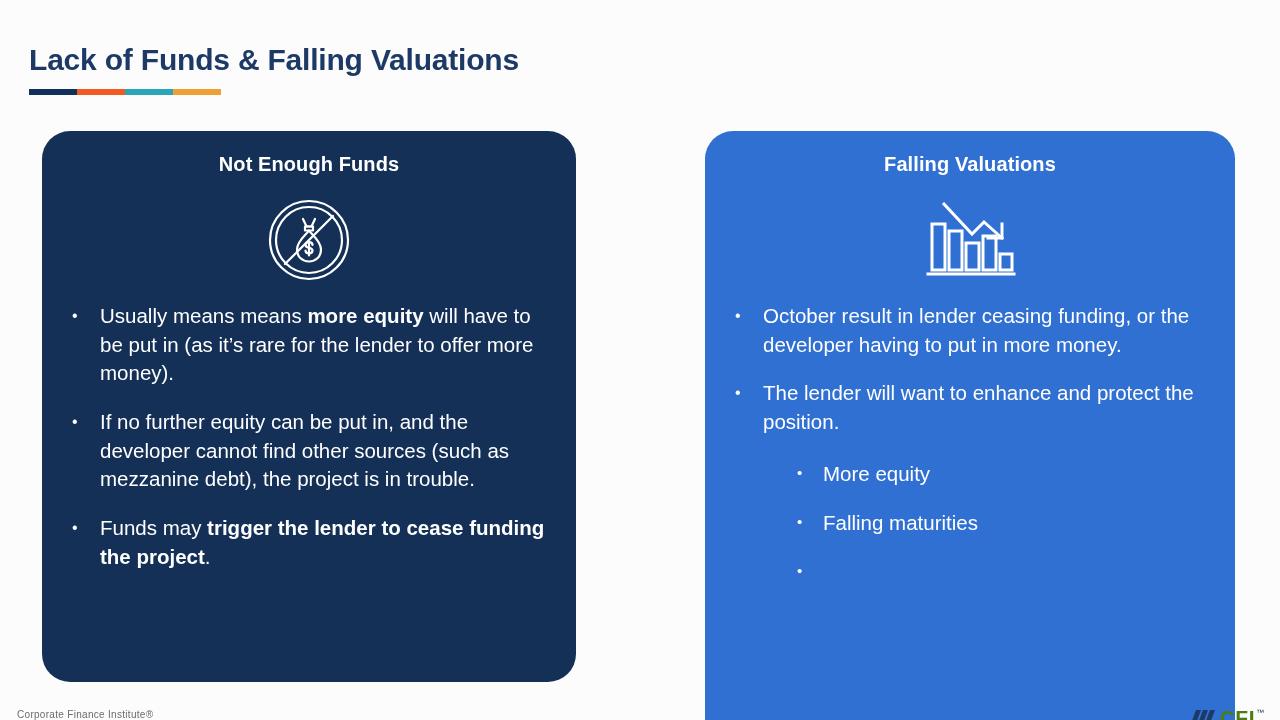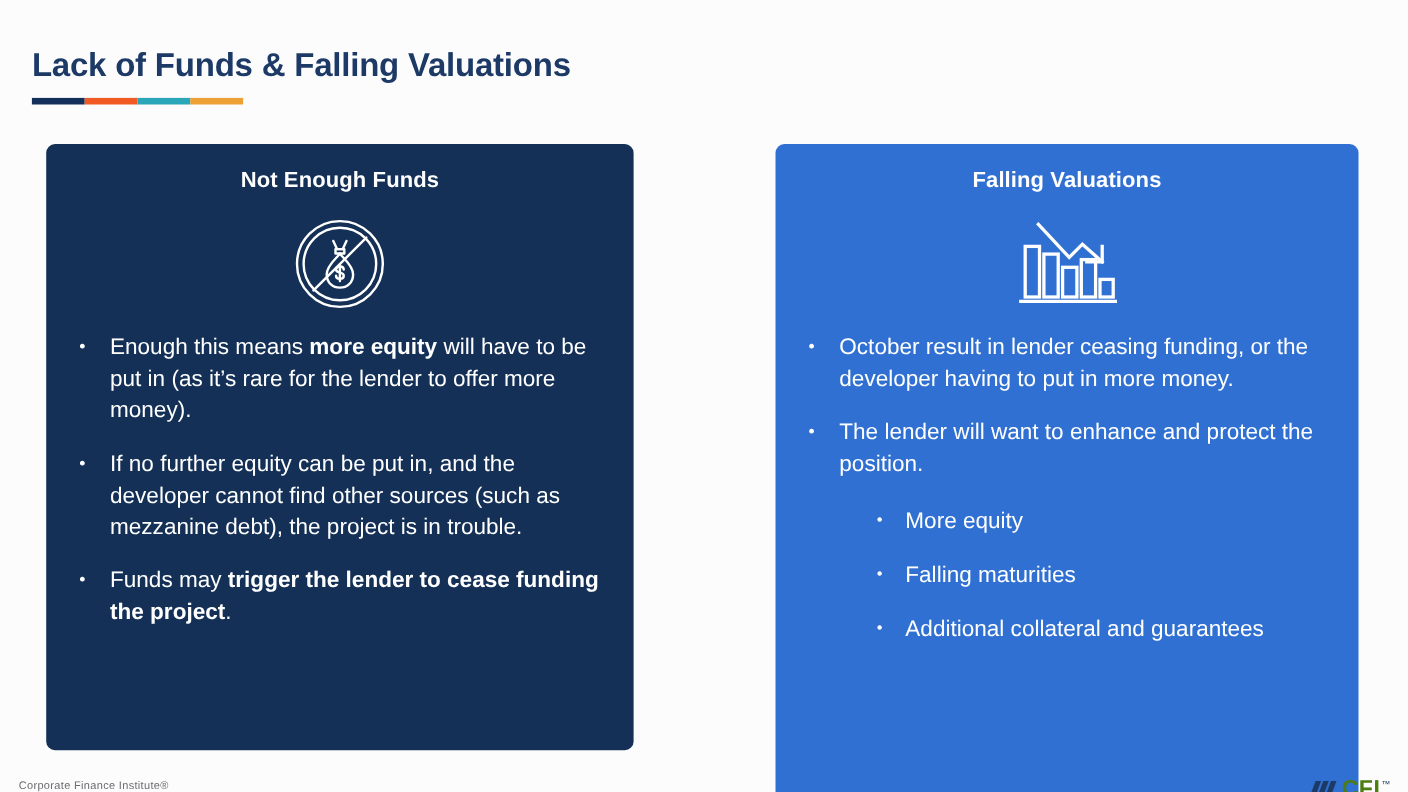--- a/index.html
+++ b/index.html
@@ -15,21 +15,21 @@
   .title-block { position:absolute; left:29px; top:24px; }
   .slide-title {
     font-size:30px; font-weight:bold; color:#1d3a66;
     letter-spacing:-0.2px; line-height:1.1; white-space:nowrap;
   }
   .accent-bar { display:flex; width:192px; height:6px; margin-top:13px; }
   .accent-seg { flex:1 1 0; height:100%; }
 
   
   .card {
-    position:absolute; border-radius:8px; overflow:hidden;
+    position:absolute; border-radius:28px; overflow:hidden;
     display:flex; flex-direction:column; align-items:stretch;
   }
   .card-left  { left:42px;  top:112px; width:534px; height:551px; background:#143057; }
   .card-right { left:705px; top:112px; width:530px; height:673px; background:#2f70d2; }
 
   .card-heading {
     text-align:center; color:#ffffff; font-size:20px; font-weight:bold;
     margin-top:22px; letter-spacing:0.1px;
   }
   .card-icon { display:flex; justify-content:center; margin-top:22px; height:84px; }
@@ -88,21 +88,21 @@
         <path d="M38 28.5 h8 v4 h-8 z"></path>
         <path d="M42 32.5 c-2.5 4 -12 10.5 -12 19 c0 7.5 5.5 12 12 12 c6.5 0 12 -4.5 12 -12 c0 -8.5 -9.5 -15 -12 -19 z"></path>
         <path d="M42 43.5 v14"></path>
         <path d="M45.5 47 c0 -1.8 -1.6 -2.8 -3.5 -2.8 c-1.9 0 -3.5 1 -3.5 2.8 c0 1.8 1.6 2.4 3.5 2.8 c1.9 0.4 3.5 1 3.5 2.8 c0 1.8 -1.6 2.8 -3.5 2.8 c-1.9 0 -3.5 -1 -3.5 -2.8"></path>
         <line x1="18" y1="66" x2="66" y2="18"></line>
       </svg>
     </div>
     <div class="bullets">
         <div class="bullet">
           <span class="dot">•</span>
-          <span class="txt"><span>Enough this means </span><b>more equity</b><span> will have to be put in (as it’s rare for the lender to offer more money).</span></span>
+          <span class="txt"><span>Usually means means </span><b>more equity</b><span> will have to be put in (as it’s rare for the lender to offer more money).</span></span>
         </div>
         <div class="bullet">
           <span class="dot">•</span>
           <span class="txt"><span>If no further equity can be put in, and the developer cannot find other sources (such as mezzanine debt), the project is in trouble.</span></span>
         </div>
         <div class="bullet">
           <span class="dot">•</span>
           <span class="txt"><span>Funds may </span><b>trigger the lender to cease funding the project</b><span>.</span></span>
         </div>
       </div>
@@ -136,21 +136,20 @@
         <div class="subbullet">
           <span class="dot">•</span>
           <span>More equity</span>
         </div>
         <div class="subbullet">
           <span class="dot">•</span>
           <span>Falling maturities</span>
         </div>
         <div class="subbullet">
           <span class="dot">•</span>
-          <span>Additional collateral and guarantees</span>
         </div>
       </div>
   </div>
 
   <div class="footer-text">Corporate Finance Institute®</div>
   <div class="logo">
     <span class="logo-mark">
       <svg width="26" height="20" viewBox="0 0 26 20" aria-hidden="true">
         <g fill="#1d3a66">
           <polygon points="5,19 0,19 6,3 11,3"></polygon>

